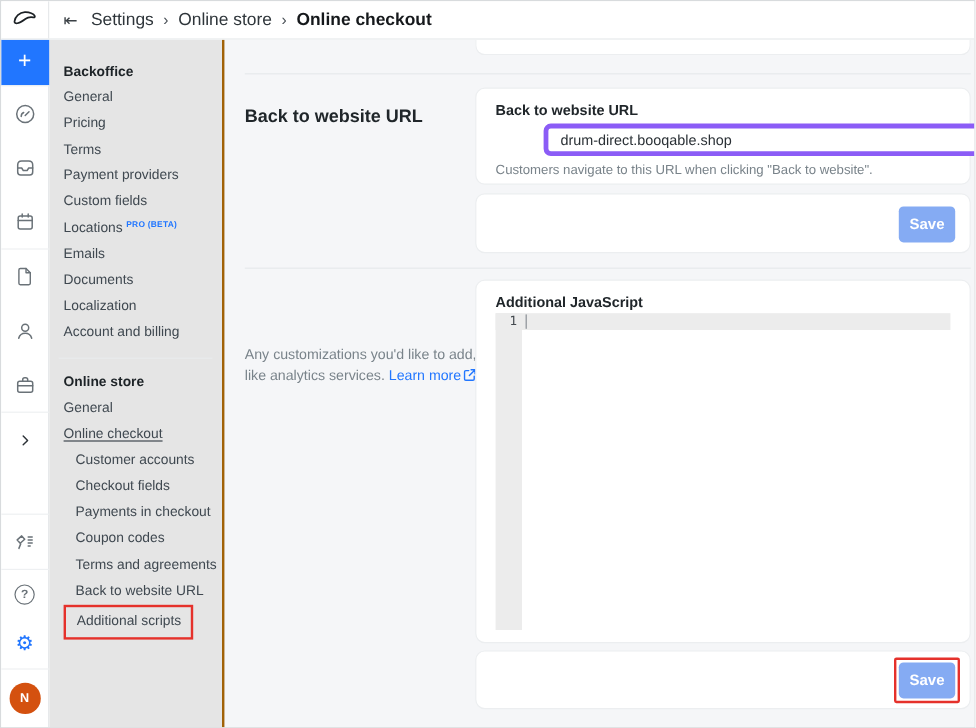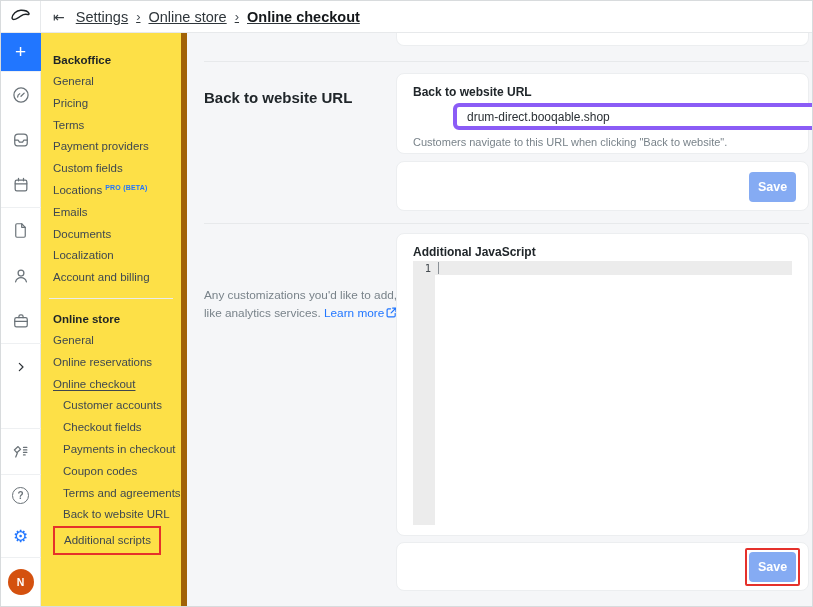--- a/index.html
+++ b/index.html
@@ -4,41 +4,41 @@
 <style>
   * { margin:0; padding:0; box-sizing:border-box; }
   html,body { background:#fff; }
   body { font-family:"Liberation Sans", sans-serif; }
   .screen { position:relative; width:813px; height:607px; background:#fff; border:1px solid #d8dbdd; overflow:hidden; }
 
   
   .topbar { position:absolute; left:0; top:0; width:100%; height:32px; background:#fff; border-bottom:1px solid #e7e9eb; display:flex; align-items:center; z-index:6; }
   .logo-cell { width:40px; height:31px; border-right:1px solid #e7e9eb; display:flex; align-items:center; justify-content:center; flex:0 0 40px; }
   .collapse { margin-left:12px; color:#3a4045; font-size:14px; cursor:pointer; line-height:1; }
-  .breadcrumb { margin-left:11px; display:flex; align-items:center; gap:8px; font-size:14.5px; color:#2f363b;text-decoration:underline; }
+  .breadcrumb { margin-left:11px; display:flex; align-items:center; gap:8px; font-size:14.5px; color:#2f363b; }
   .breadcrumb .sep { color:#4a5157; font-size:13px; }
   .breadcrumb .crumb { cursor:pointer; }
   .breadcrumb .crumb.last { font-weight:700; color:#15181b; cursor:default; }
 
   
   .rail { position:absolute; left:0; top:32px; bottom:0; width:40px; background:#fff; border-right:1px solid #e7e9eb; display:flex; flex-direction:column; align-items:center; z-index:5; }
   .rail-plus { width:40px; height:38px; flex:0 0 38px; background:#2176ff; color:#fff; font-size:19px; display:flex; align-items:center; justify-content:center; cursor:pointer; }
   .rail-icon { width:40px; height:45px; flex:0 0 45px; display:flex; align-items:center; justify-content:center; cursor:pointer; }
   .rail-icon.short { height:41px; flex:0 0 41px; }
   .rail-div { width:40px; height:0; border-top:1px solid #eef0f2; flex:0 0 1px; }
   .rail-spacer { flex:1 1 auto; }
   .rail svg { stroke:#6a7278; fill:none; stroke-width:1.5; stroke-linecap:round; stroke-linejoin:round; }
   .chev svg { stroke:#2c3237; stroke-width:1.8; }
   .help-circle { width:17px; height:17px; border:1.5px solid #6a7278; border-radius:50%; color:#6a7278; font-size:10px; font-weight:700; display:flex; align-items:center; justify-content:center; }
   .gear-glyph { font-size:17px; color:#2176ff; line-height:1; }
   .avatar-wrap { width:40px; height:48px; flex:0 0 48px; display:flex; align-items:center; justify-content:center; }
   .avatar { width:26px; height:26px; border-radius:50%; background:#d4510f; color:#fff; font-size:10.5px; font-weight:700; display:flex; align-items:center; justify-content:center; cursor:pointer; }
 
   
-  .sidebar { position:absolute; left:40px; top:32px; bottom:0; width:146px; background:#fde047; border-right:6px solid #a16207; padding-top:16px; font-size:11.5px; z-index:4; }
+  .sidebar { position:absolute; left:40px; top:32px; bottom:0; width:146px; background:#e5e5e5; border-right:2px solid #a16207; padding-top:16px; font-size:11.5px; z-index:4; }
   .sb-header { height:22px; line-height:22px; padding-left:12px; font-weight:700; color:#1d2327; font-size:11.5px; }
   .sb-item { height:21.8px; line-height:21.8px; padding-left:12px; color:#3f4850; cursor:pointer; white-space:nowrap; }
   .sb-item.sub { padding-left:22px; }
   .sb-item.active { text-decoration:underline; text-underline-offset:2px; }
   .sb-divider { border-top:1px solid #e9ebed; margin:9px 8px; }
   .badge-pro { font-size:7px; font-weight:700; color:#2176ff; letter-spacing:.2px; margin-left:3px; position:relative; top:-4px; }
   .sb-item.tall { height:26px; line-height:22px; }
   .red-box { display:inline-block; border:2px solid #e5312b; padding:1px 8px 2px 9px; margin-left:-10px; }
 
   
@@ -178,21 +178,20 @@
     <div class="sb-item">
       <span>Locations</span><span class="badge-pro">PRO (BETA)</span>
     </div>
     <div class="sb-item">Emails</div>
     <div class="sb-item">Documents</div>
     <div class="sb-item">Localization</div>
     <div class="sb-item">Account and billing</div>
     <div class="sb-divider"></div>
     <div class="sb-header">Online store</div>
     <div class="sb-item">General</div>
-    <div class="sb-item">Online reservations</div>
     <div class="sb-item active">Online checkout</div>
     <div class="sb-item sub">Customer accounts</div>
     <div class="sb-item sub">Checkout fields</div>
     <div class="sb-item sub">Payments in checkout</div>
     <div class="sb-item sub">Coupon codes</div>
     <div class="sb-item sub">Terms and agreements</div>
     <div class="sb-item sub">Back to website URL</div>
     <div class="sb-item sub tall">
       <span class="red-box"><span>Additional scripts</span></span>
     </div>

